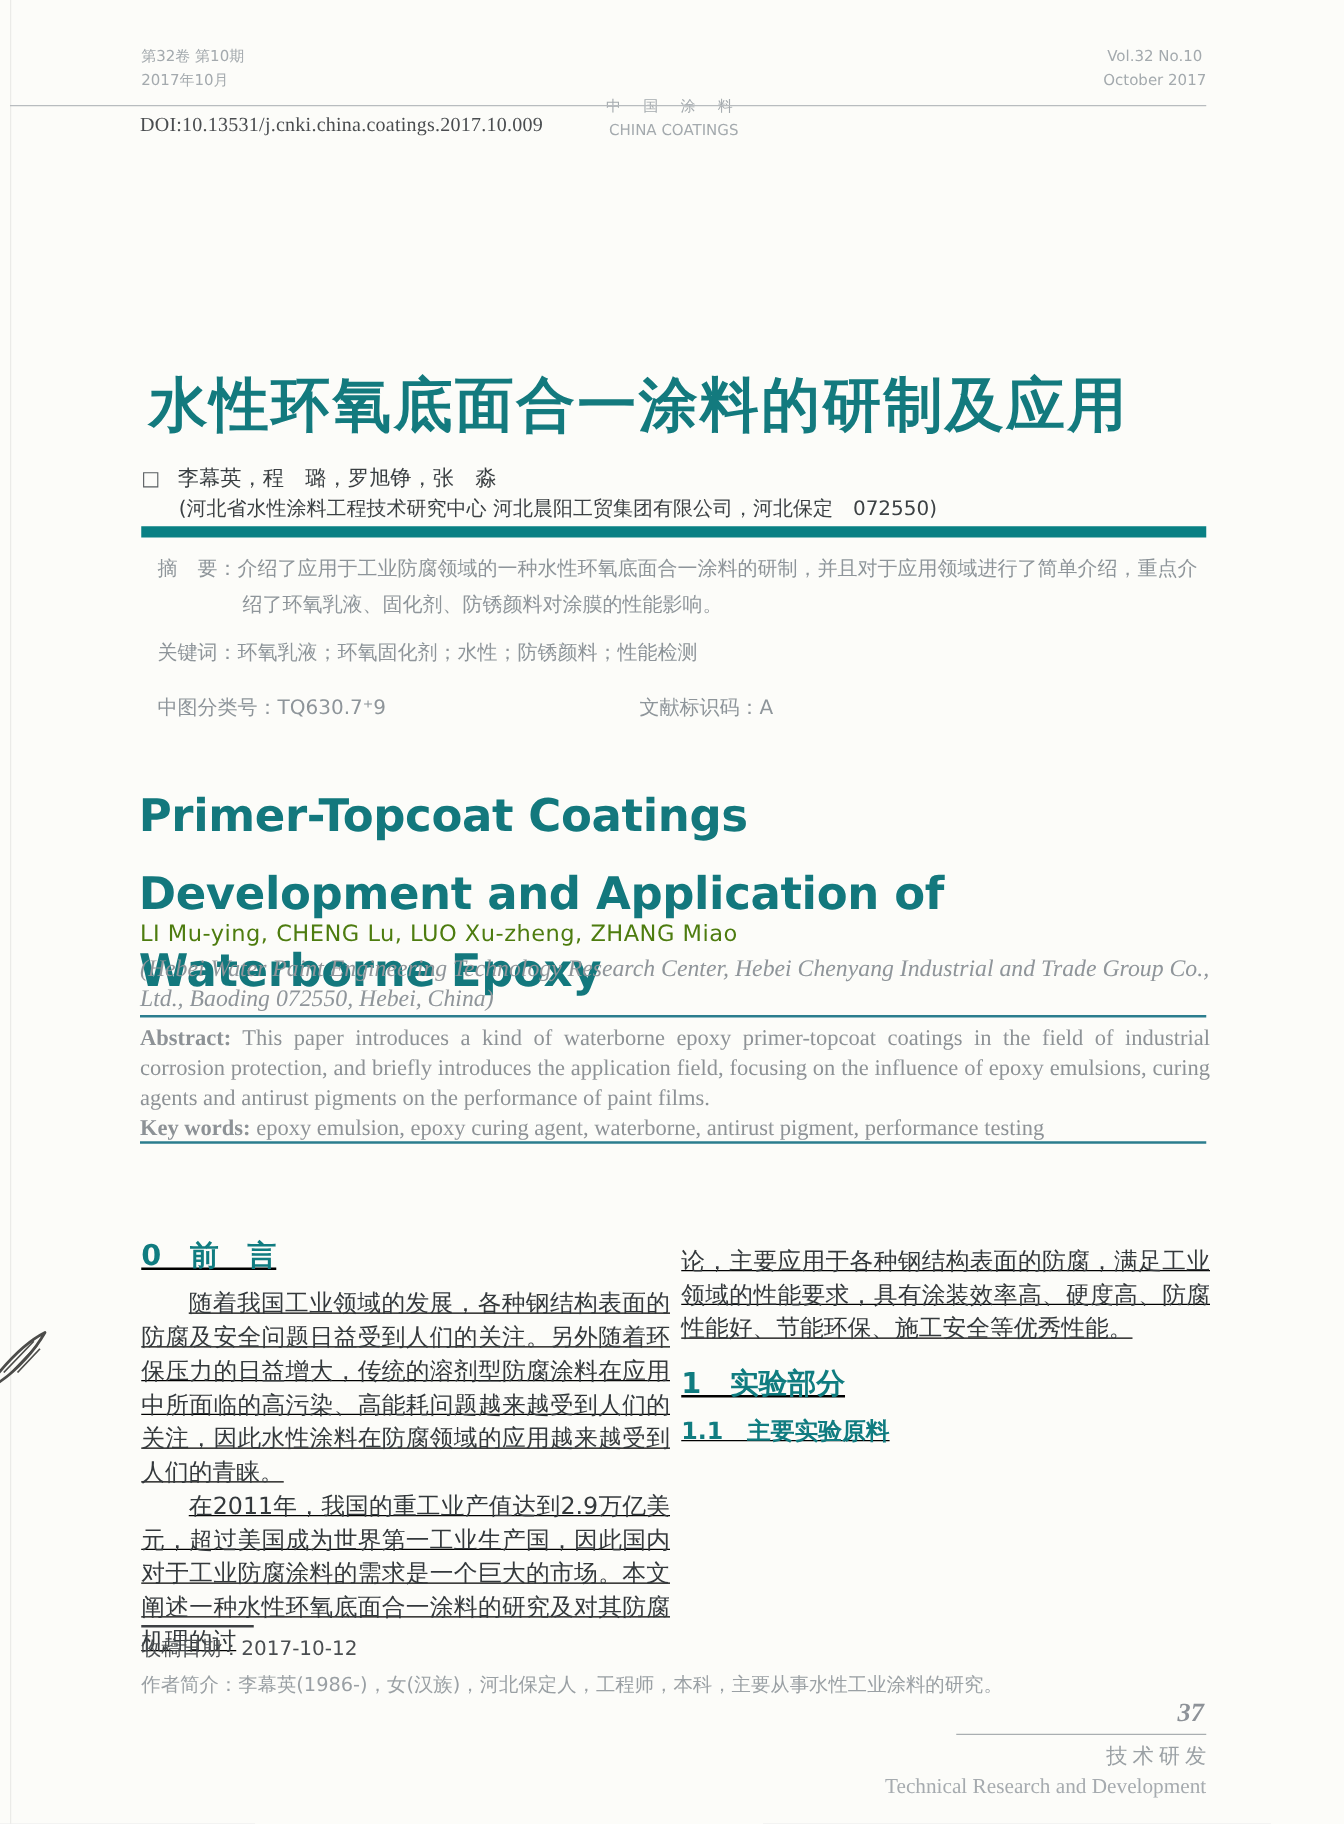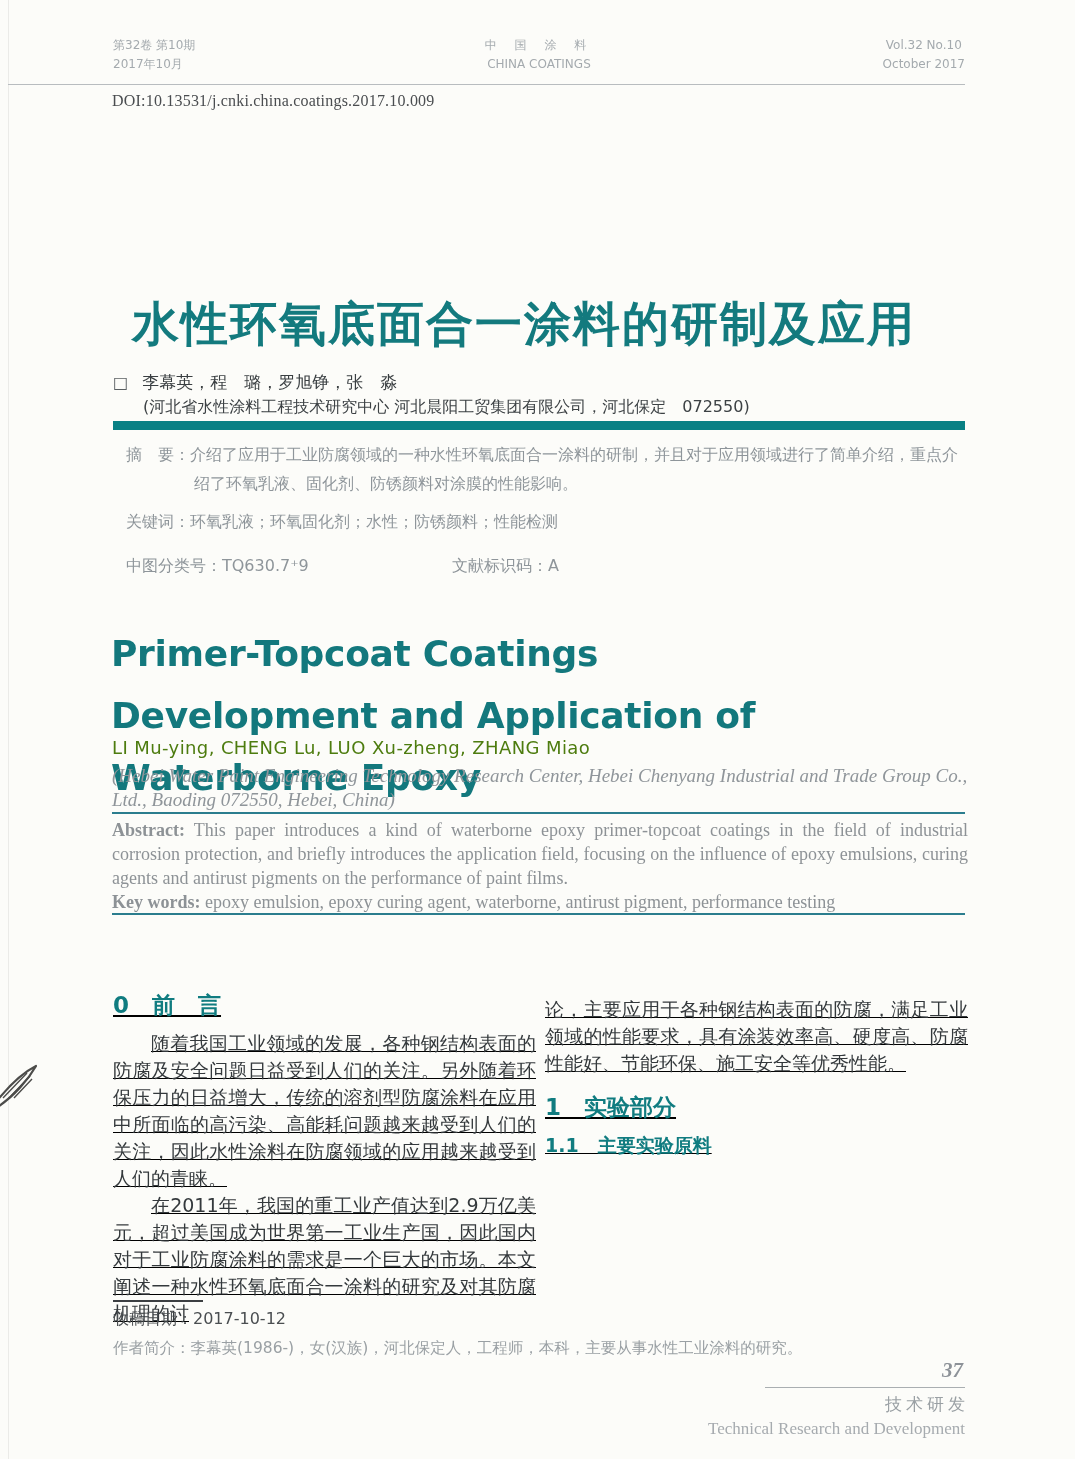--- a/index.html
+++ b/index.html
@@ -6,40 +6,40 @@
   .page {
     position:relative; width:1075px; height:1459px; margin:0 auto;
     background:#fcfcf9; overflow:hidden;
     font-family:"DejaVu Sans","Liberation Sans",sans-serif;
     -webkit-font-smoothing:antialiased;
   }
   .page-edge { position:absolute; left:8px; top:0; width:1px; height:1459px; background:rgba(90,90,85,0.10); }
 
   
   .jheader { position:absolute; left:113px; top:36px; width:852px; display:flex; justify-content:space-between; color:#a4aaae; font-size:12px; line-height:1.6; }
-  .jheader .center { text-align:center; }
+  .jheader .center { text-align:center;margin-top:40px; }
   .jheader .center .cn { letter-spacing:7px; }
   .jheader .right { text-align:center; }
   .jheader-rule { position:absolute; left:8px; top:84px; width:957px; height:1px; background:#b8bcbf; }
   .doi { position:absolute; left:112px; top:92px; font-family:"Liberation Serif","DejaVu Serif",serif; font-size:16px; color:#4a4d50; letter-spacing:0.2px; }
 
   
-  .title-cn { position:absolute; left:132px; top:293px; width:860px; font-size:47px; font-weight:bold; color:#137a7e; letter-spacing:2px; }
+  .title-cn { position:absolute; left:119px; top:293px; width:860px; font-size:47px; font-weight:bold; color:#137a7e; letter-spacing:2px; }
   .authors-cn { position:absolute; left:113px; top:371px; font-size:17px; color:#3a3f42; }
   .authors-cn .marker { color:#5a5f62; margin-right:14px; font-size:16px; }
   .affiliation-cn { position:absolute; left:143px; top:397px; font-size:16px; color:#3c4144; }
   .teal-bar { position:absolute; left:113px; top:421px; width:852px; height:9px; background:#098084; }
 
   
   .abstract-cn { position:absolute; left:126px; top:441px; width:834px; color:#8e959a; font-size:16px; line-height:1.8; }
   .abstract-cn .hang { padding-left:68px; text-indent:-68px; margin:0; }
   .abstract-cn .kw { margin:9px 0 0 0; }
   .meta-row { display:flex; margin-top:16px; }
   .meta-row .m1 { width:326px; }
-  .meta-row .m2 { width:226px; }
+  .meta-row .m2 { width:226px;text-align:center; }
 
   
   .title-en { position:absolute; left:111px; top:623px; width:860px; font-size:36px; font-weight:bold; color:#13787d; line-height:62px; letter-spacing:-0.3px; }
   .authors-en { position:absolute; left:112px; top:737px; font-size:18px; color:#4d7c0f; letter-spacing:0.4px; }
   .affiliation-en { position:absolute; left:112px; top:764px; width:856px; font-family:"Liberation Serif","DejaVu Serif",serif; font-style:italic; font-size:19px; color:#8f959a; line-height:24px; }
   .rule-teal { position:absolute; left:112px; width:853px; height:2px; background:#2b7d8e; }
   .rule-a { top:812px; } .rule-b { top:913px; }
   .abstract-en { position:absolute; left:112px; top:818px; width:856px; font-family:"Liberation Serif","DejaVu Serif",serif; font-size:18px; color:#8d9296; line-height:24px; text-align:justify; }
   .abstract-en p { margin:0; }
   .abstract-en .lbl { font-weight:bold; }

